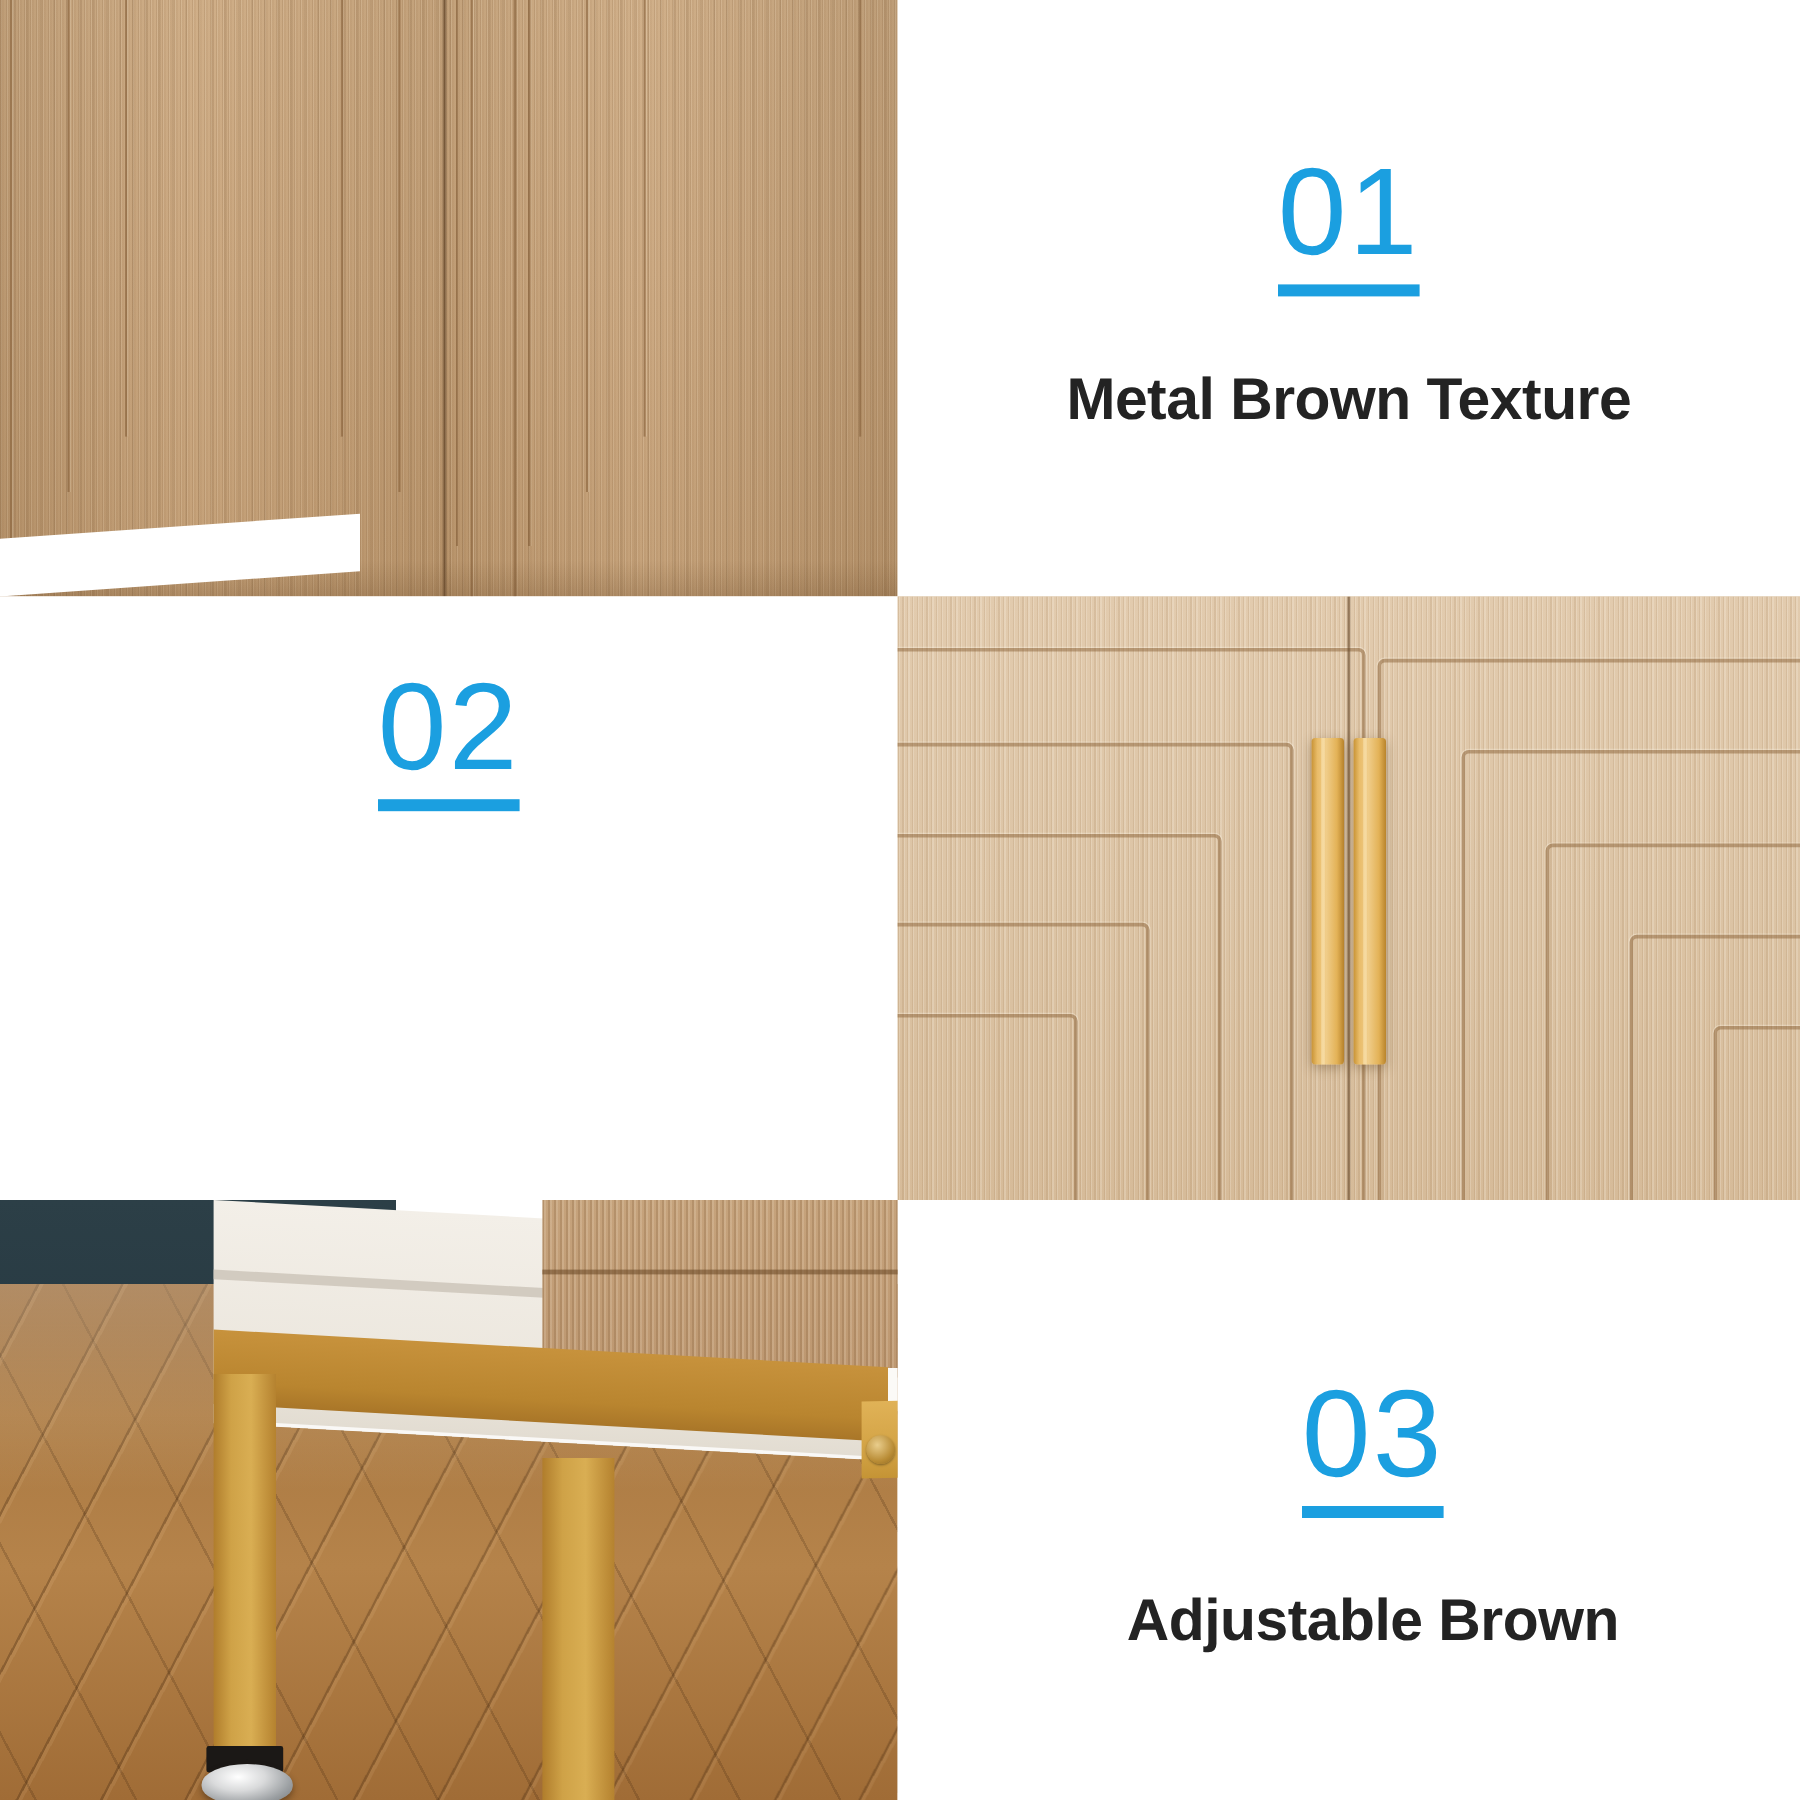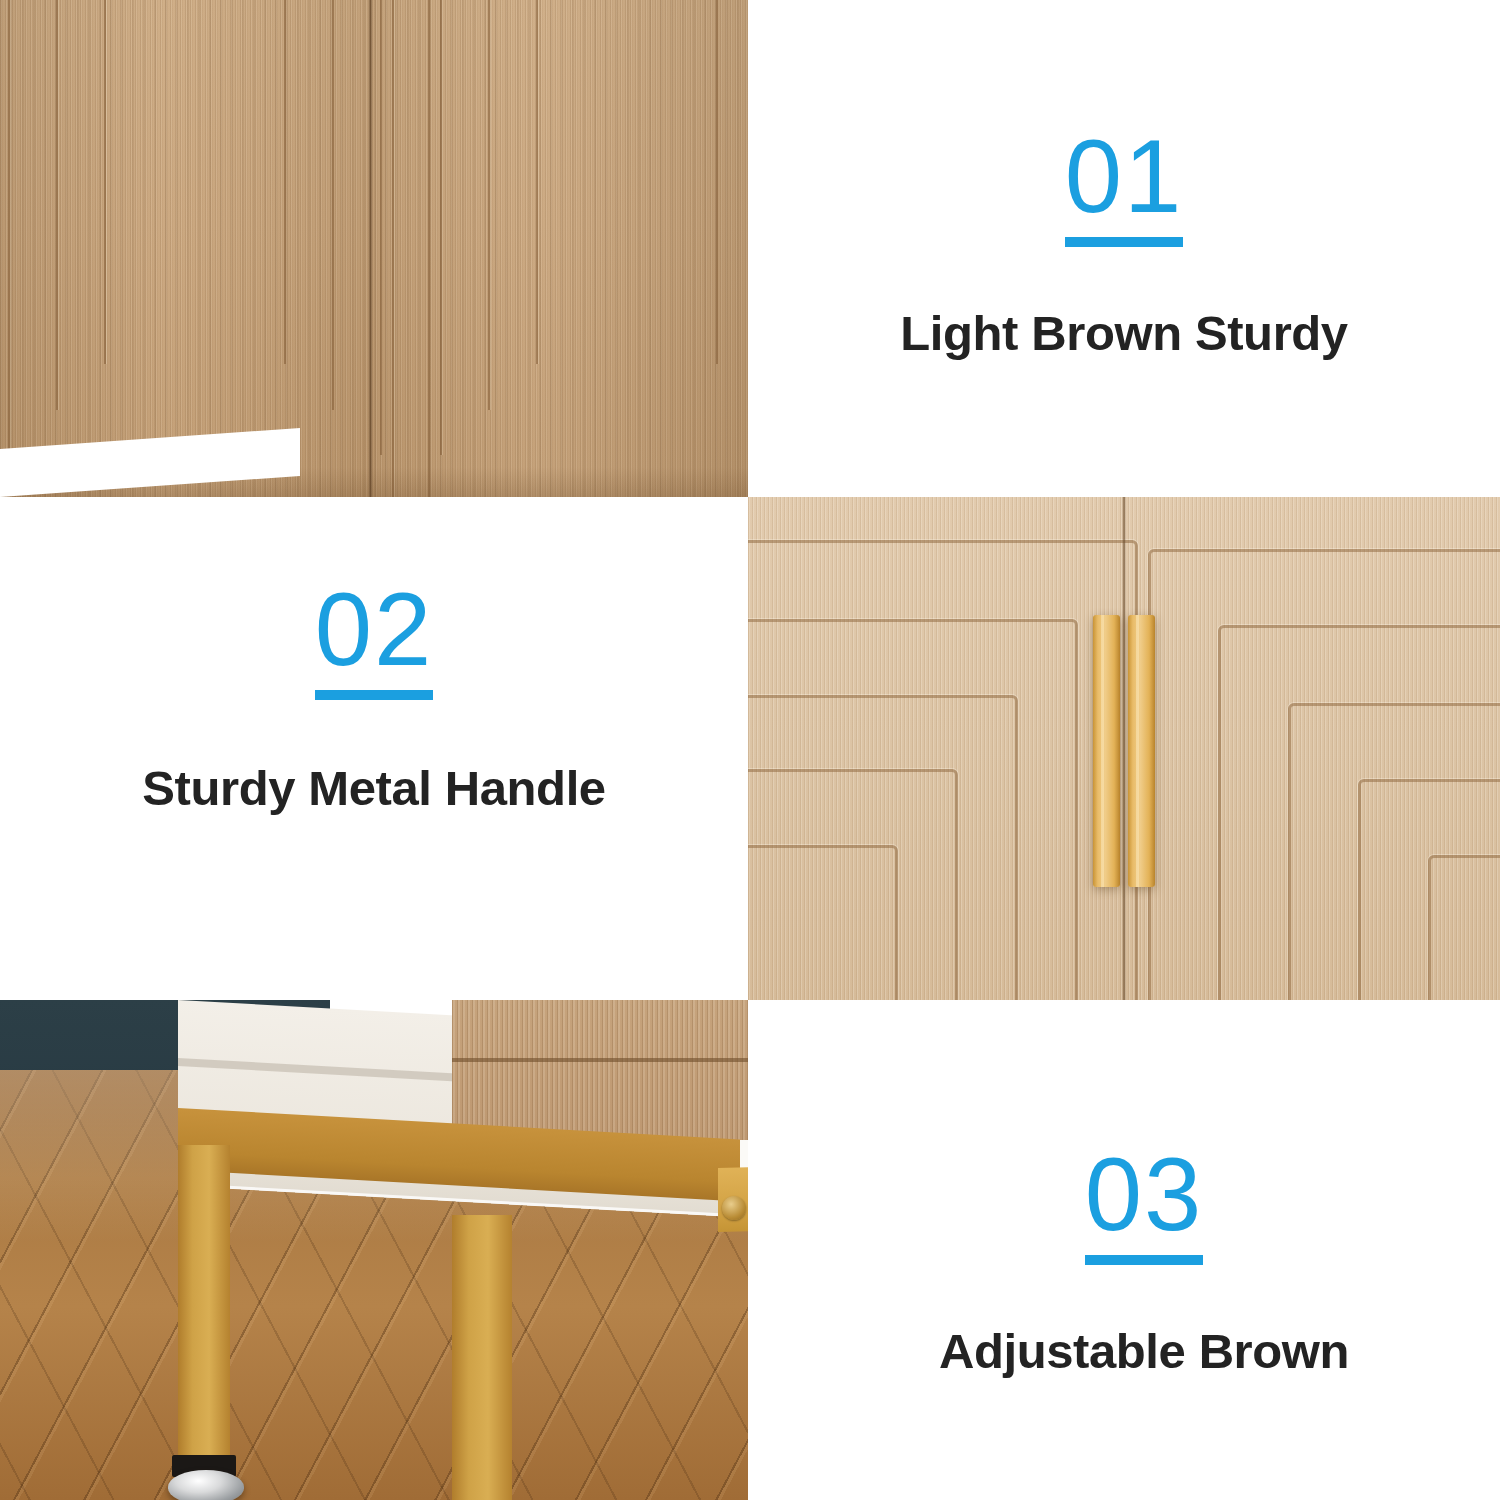--- a/index.html
+++ b/index.html
@@ -44,21 +44,21 @@
   .caption {
     font-size:49px;
     font-weight:bold;
     color:#232323;
     letter-spacing:-0.4px;
     white-space:nowrap;
   }
   
   .p01 { padding-top:128px; }
   .p01 .caption { margin-top:58px; }
-  .p02 { padding-top:84px; }
+  .p02 { padding-top:60px; }
   .p02 .caption { margin-top:60px; }
   .p03 { padding-top:146px;margin-left:40px; }
   .p03 .caption { margin-top:58px; }
 
   
   .photo-wood { background:#c7a37a; }
   .wood-base {
     position:absolute; inset:0;
     background:
       linear-gradient(90deg, rgba(0,0,0,.07) 0%, rgba(255,255,255,.06) 22%,
@@ -263,29 +263,28 @@
 
     <div class="base-shadow"></div>
     <div class="bottom-white-strip"></div>
   </div>
 
   <div class="cell white txt-panel p01">
     <div class="num-wrap">
       <div class="num">01</div>
       <div class="num-underline"></div>
     </div>
-    <div class="caption">Light Brown Sturdy</div>
+    <div class="caption">Metal Brown Texture</div>
   </div>
 
   <div class="cell white txt-panel p02">
     <div class="num-wrap">
       <div class="num">02</div>
       <div class="num-underline"></div>
     </div>
-    <div class="caption">Sturdy Metal Handle</div>
   </div>
 
   <div class="cell photo-handle">
     <div class="handle-base"></div>
     <div class="grain-light"></div>
 
     <div class="step-groove" style="left:-230px; top:43px;  width:620px; height:900px;  border-radius:0 6px 6px 0;"></div>
     <div class="step-groove" style="left:-230px; top:122px; width:560px; height:760px;  border-radius:0 6px 6px 0;"></div>
     <div class="step-groove" style="left:-230px; top:198px; width:500px; height:620px;  border-radius:0 6px 6px 0;"></div>
     <div class="step-groove" style="left:-230px; top:272px; width:440px; height:480px;  border-radius:0 6px 6px 0;"></div>

